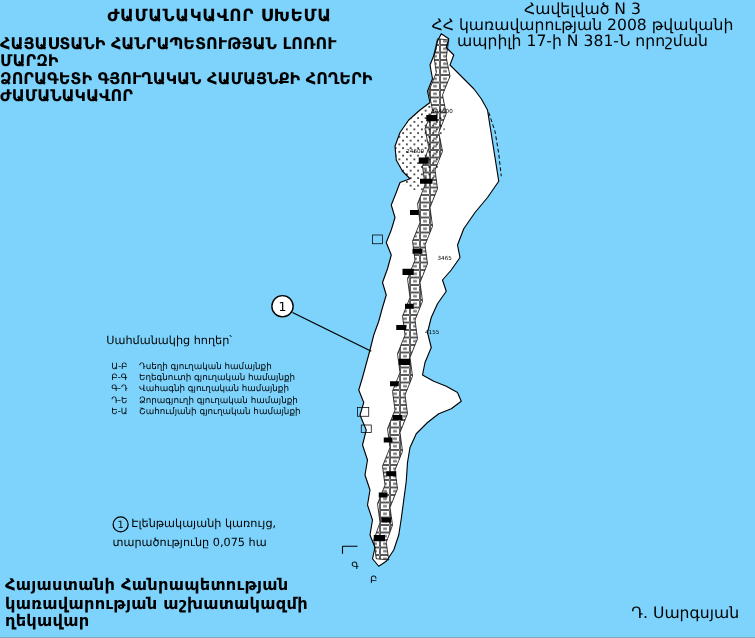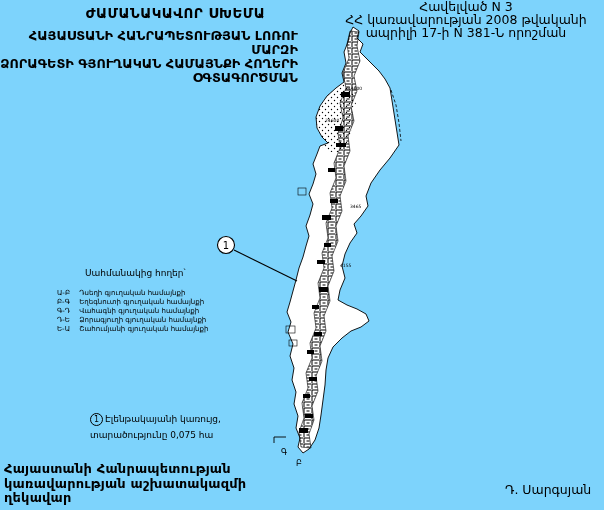--- a/index.html
+++ b/index.html
@@ -9,28 +9,28 @@
   }
   .doc-title{
     position:absolute;left:78px;top:5px;width:195px;text-align:center;
     font-size:13.5px;font-weight:bold;letter-spacing:0.5px;white-space:nowrap;
   }
   .appendix{
     position:absolute;right:2px;top:1px;width:272px;text-align:center;
     font-size:12.5px;font-weight:normal;line-height:1.03;
   }
   .main-heading{
-    position:absolute;left:0;top:29px;width:298px;text-align:right;
+    position:absolute;left:0;top:29px;width:298px;text-align:left;
     font-size:12.8px;font-weight:bold;line-height:1.1;
   }
   .legend{
     position:absolute;left:57px;top:268px;width:185px;font-size:7px;line-height:1.3;
   }
   .legend-title{font-size:9px;margin-left:28px;margin-bottom:9px;}
-  .legend-row{white-space:nowrap;}
+  .legend-row{white-space:nowrap;margin-left:32px;}
   .legend-code{display:inline-block;width:20px;}
   .note{position:absolute;left:74px;top:409px;width:160px;}
   .note-title{font-size:11.5px;font-weight:500;}
   .note-star{font-size:12px;margin-right:5px;}
   .note-line{font-size:9px;margin-left:16px;margin-top:4px;line-height:1.25;}
   .circ-num{
     display:inline-block;width:11px;height:11px;border:1px solid #000;border-radius:50%;
     font-size:8px;line-height:11px;text-align:center;vertical-align:middle;margin-right:2px;
   }
   .signature{
@@ -54,21 +54,21 @@
 
   <div class="appendix">
     <div>Հավելված N 3</div>
     <div>ՀՀ կառավարության 2008 թվականի</div>
     <div>ապրիլի 17-ի N 381-Ն որոշման</div>
   </div>
 
   <div class="main-heading">
     <div>ՀԱՅԱՍՏԱՆԻ ՀԱՆՐԱՊԵՏՈՒԹՅԱՆ ԼՈՌՈՒ ՄԱՐԶԻ</div>
     <div>ՁՈՐԱԳԵՏԻ ԳՅՈՒՂԱԿԱՆ ՀԱՄԱՅՆՔԻ ՀՈՂԵՐԻ</div>
-    <div>ՕԳՏԱԳՈՐԾՄԱՆ</div>
+    <div>ԺԱՄԱՆԱԿԱՎՈՐ</div>
   </div>
 
   <svg class="map-svg" width="604" height="510" viewBox="0 0 604 510">
     <defs>
       <pattern id="parcels" width="8" height="6" patternUnits="userSpaceOnUse">
         <rect x="0.5" y="0.5" width="7" height="5" fill="none" stroke="#000" stroke-width="0.5"></rect>
         <rect x="2.5" y="2" width="3" height="2" fill="#000" opacity="0.5"></rect>
       </pattern>
       <pattern id="dots" width="6" height="6" patternUnits="userSpaceOnUse">
         <circle cx="1.5" cy="1.5" r="0.7" fill="#000"></circle>

